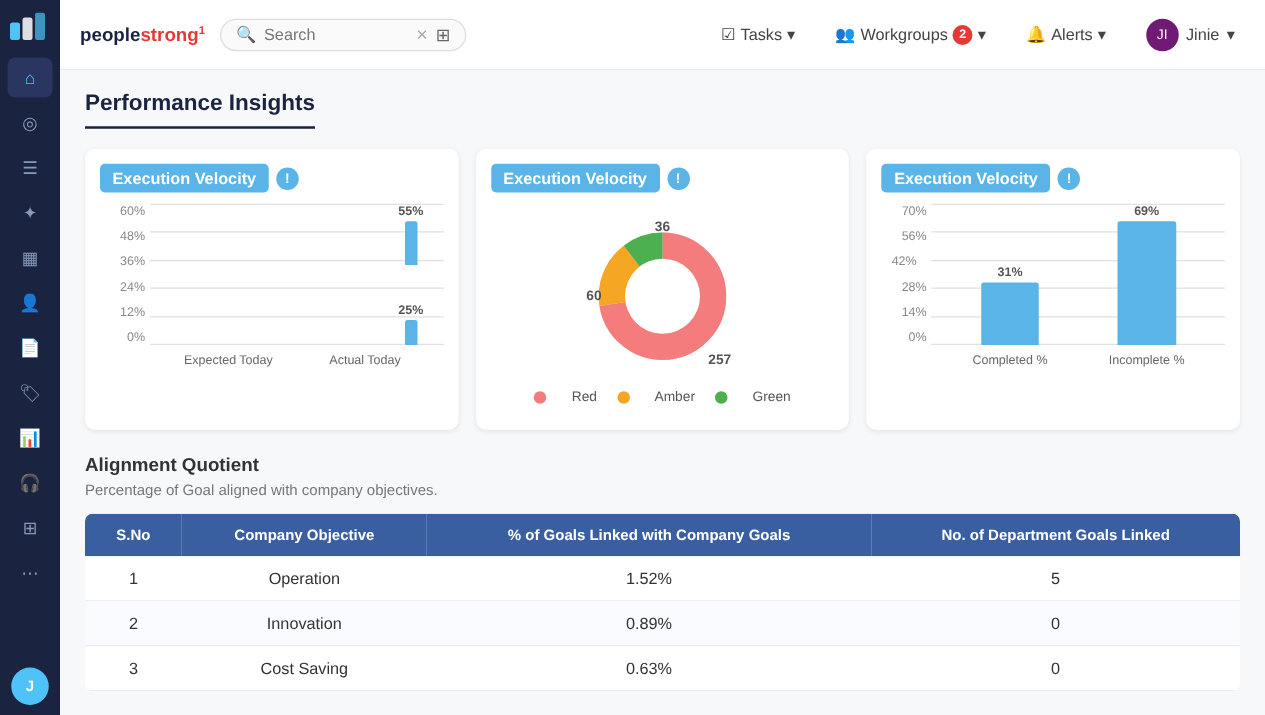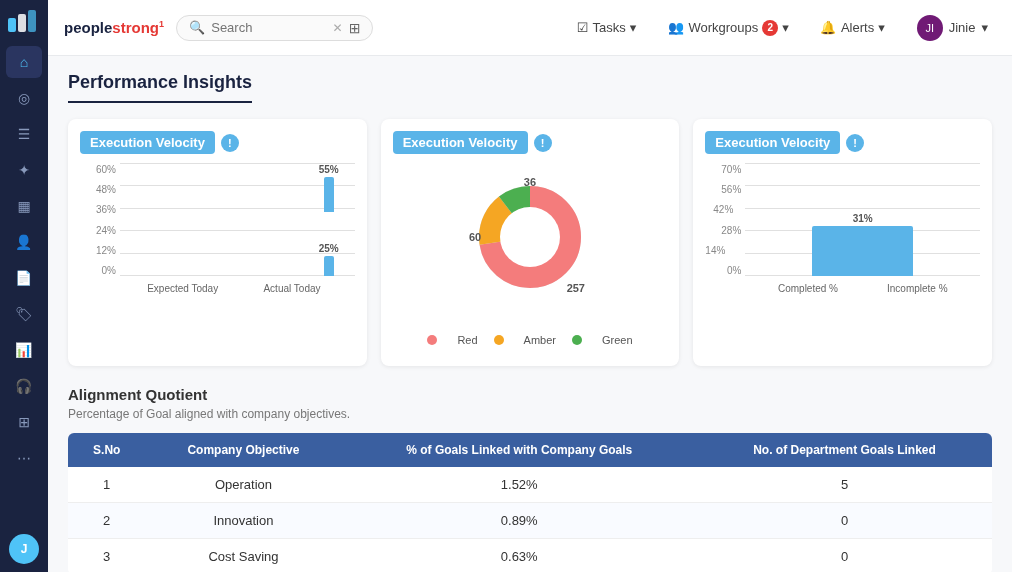--- a/index.html
+++ b/index.html
@@ -157,21 +157,21 @@
     }
 
     
     .donut-container {
       display: flex; flex-direction: column; align-items: center; padding: 8px 0;
     }
     .donut-labels {
       display: flex; gap: 16px; align-items: center; flex-wrap: wrap; justify-content: center;
     }
     .donut-label-item {
-      display: flex; align-items: center; gap: 20px; font-size: 11px; color: #555; margin-top: 22px;
+      display: flex; align-items: center; gap: 20px; font-size: 11px; color: #555;
     }
     .donut-dot { width: 10px; height: 10px; border-radius: 50%; }
 
     
     .section-title {
       font-size: 15px; font-weight: 600; color: #333; margin-bottom: 4px;
     }
     .section-subtitle {
       font-size: 12px; color: #777; margin-bottom: 12px;
     }
@@ -352,38 +352,42 @@
 
       <div class="card">
         <div class="card-header">
           <div class="card-title">Execution Velocity</div>
           <div class="card-info-icon">!</div>
         </div>
         <div>
           <div style="position:relative;height:130px;">
             <div style="position:absolute;left:0;top:0;bottom:18px;width:36px;display:flex;flex-direction:column-reverse;justify-content:space-between;">
               <span style="font-size:10px;color:#888;text-align:right;">0%</span>
-              <span style="font-size:10px;color:#888;">14%</span>
+              <span style="font-size:10px;color:#888;text-align:right;">14%</span>
               <span style="font-size:10px;color:#888;text-align:right;">28%</span>
               <span style="font-size:10px;color:#888;text-align:center;">42%</span>
               <span style="font-size:10px;color:#888;text-align:right;">56%</span>
               <span style="font-size:10px;color:#888;text-align:right;">70%</span>
             </div>
             <div style="position:absolute;left:40px;right:0;top:0;bottom:18px;">
               <div style="position:absolute;bottom:0;left:0;right:0;height:1px;background:#e0e0e0;"></div>
               <div style="position:absolute;bottom:20%;left:0;right:0;height:1px;background:#e0e0e0;"></div>
               <div style="position:absolute;bottom:40%;left:0;right:0;height:1px;background:#e0e0e0;"></div>
               <div style="position:absolute;bottom:60%;left:0;right:0;height:1px;background:#e0e0e0;"></div>
               <div style="position:absolute;bottom:80%;left:0;right:0;height:1px;background:#e0e0e0;"></div>
               <div style="position:absolute;bottom:100%;left:0;right:0;height:1px;background:#e0e0e0;"></div>
             </div>
             <div style="position:absolute;left:40px;right:0;bottom:18px;top:0;display:flex;align-items:flex-end;gap:16px;padding:0 16px;">
               <div style="flex:1;display:flex;flex-direction:column;align-items:center;height:100%;justify-content:flex-end;">
                 <span style="font-size:10px;color:#555;font-weight:600;margin-bottom:2px;">31%</span>
                 <div style="background:#5ab4e8;width:50%;height:44.3%;border-radius:2px 2px 0 0;"></div>
+              </div>
+              <div style="flex:1;display:flex;flex-direction:column;align-items:center;height:100%;justify-content:flex-end;">
+                <span style="font-size:10px;color:#555;font-weight:600;margin-bottom:2px;">69%</span>
+                <div style="background:#5ab4e8;width:50%;height:98.6%;border-radius:2px 2px 0 0;"></div>
               </div>
             </div>
             <div style="position:absolute;left:40px;right:0;bottom:0;display:flex;gap:16px;padding:0 16px;">
               <span style="flex:1;font-size:10px;color:#666;text-align:center;">Completed %</span>
               <span style="flex:1;font-size:10px;color:#666;text-align:center;">Incomplete %</span>
             </div>
           </div>
         </div>
       </div>
 

